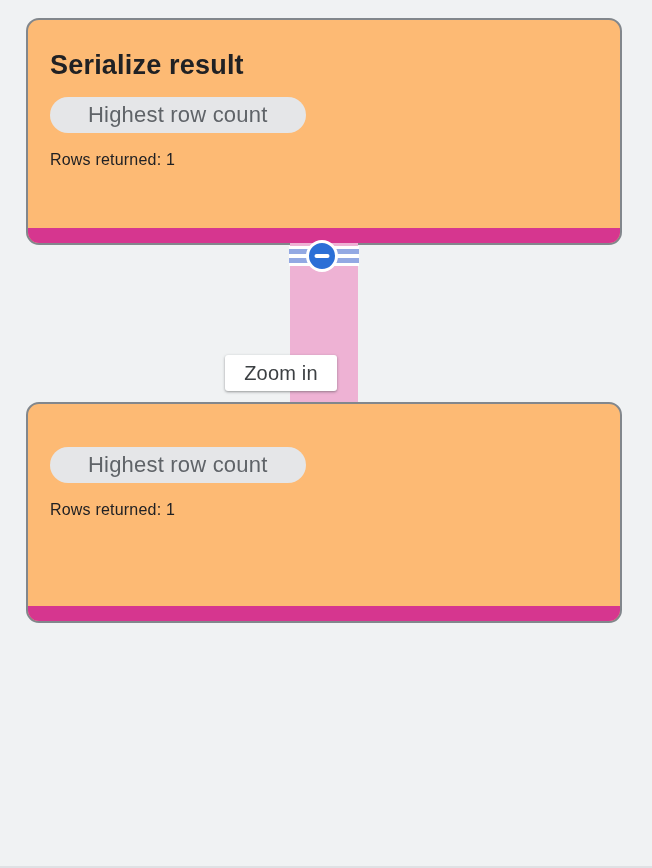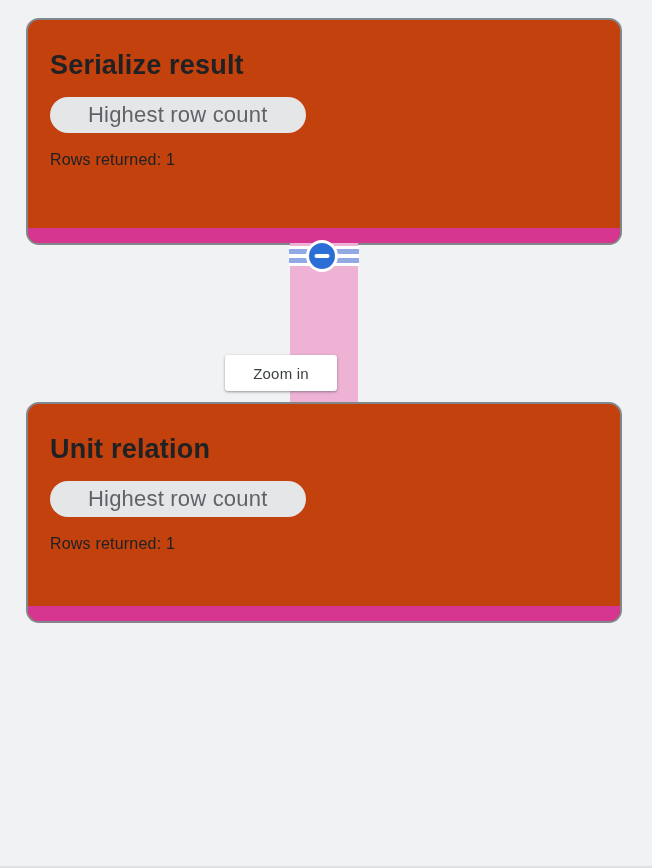--- a/index.html
+++ b/index.html
@@ -10,21 +10,21 @@
     font-family: "Liberation Sans", sans-serif;
     overflow: hidden;
   }
   .canvas { position: absolute; inset: 0; }
 
   
   .node-card {
     position: absolute;
     left: 26px;
     width: 596px;
-    background: #c2410c;
+    background: #fdba74;
     border: 2px solid #82878c;
     border-radius: 13px;
     overflow: hidden;
     cursor: pointer;
   }
   .node-card.first  { top: 18px;  height: 227px; }
   .node-card.second { top: 402px; height: 221px; }
 
   .node-body { padding: 28px 22px 0 22px; }
 
@@ -116,21 +116,21 @@
     left: 225px;
     top: 355px;
     width: 112px;
     height: 36px;
     background: #ffffff;
     border-radius: 3px;
     box-shadow: 0 1px 3px rgba(60, 64, 67, 0.35), 0 1px 2px rgba(60, 64, 67, 0.2);
     display: flex;
     align-items: center;
     justify-content: center;
-    font-size: 15px;
+    font-size: 20px;
     color: #3c4043;
     letter-spacing: 0.2px;
     z-index: 5;
   }
 
   .bottom-edge {
     position: absolute;
     left: 0; right: 0; bottom: 0;
     height: 2px;
     background: #dfe1e4;
@@ -156,21 +156,20 @@
     <div class="edge-stripe s2"></div>
   </div>
   <div class="collapse-button">
     <div class="minus-glyph"></div>
   </div>
 
   <div class="tooltip">Zoom in</div>
 
   <div class="node-card second">
     <div class="node-body">
-      <div class="node-title">Unit relation</div>
       <div class="node-badge">Highest row count</div>
       <div class="node-rows">Rows returned: 1</div>
     </div>
     <div class="node-bar"></div>
   </div>
 
   <div class="bottom-edge"></div>
 </div>
 
 </body></html>

